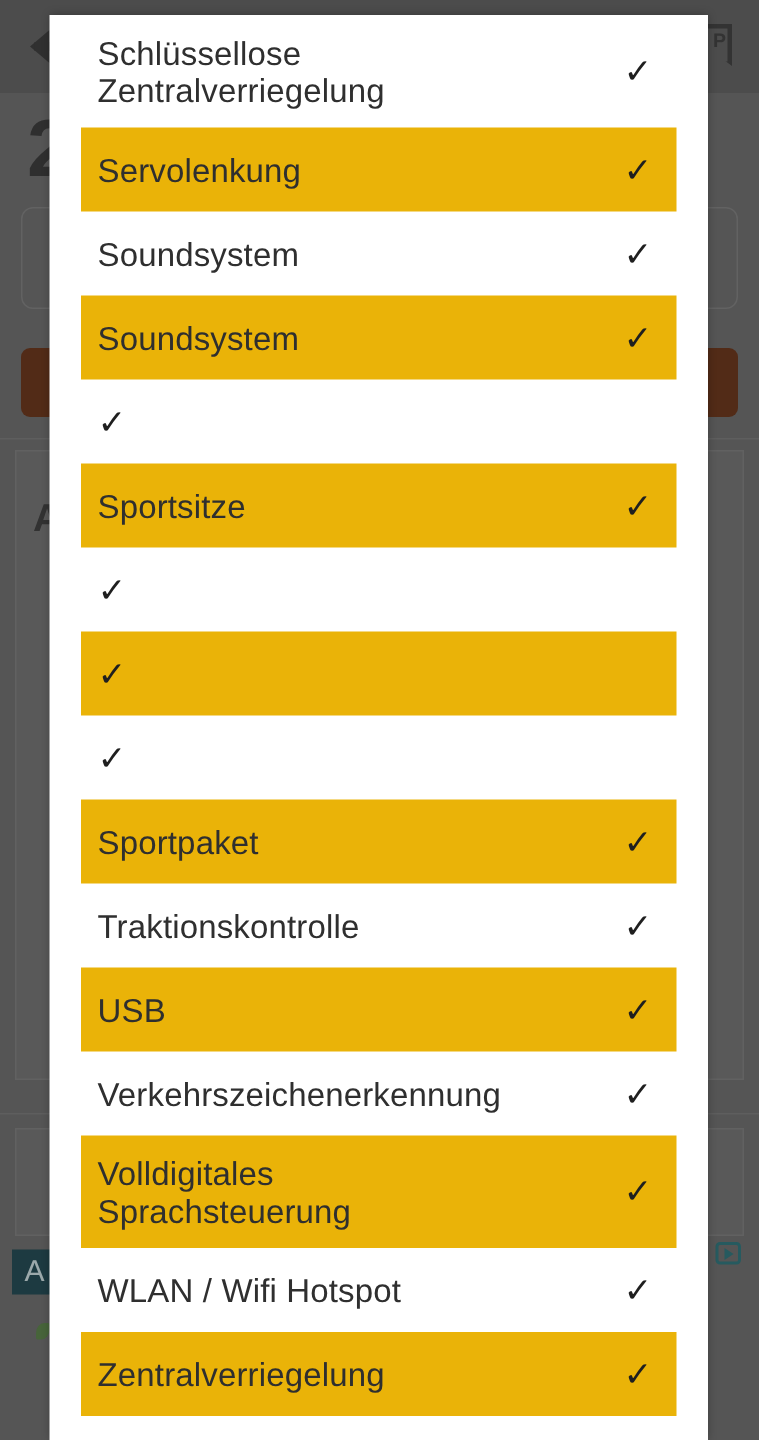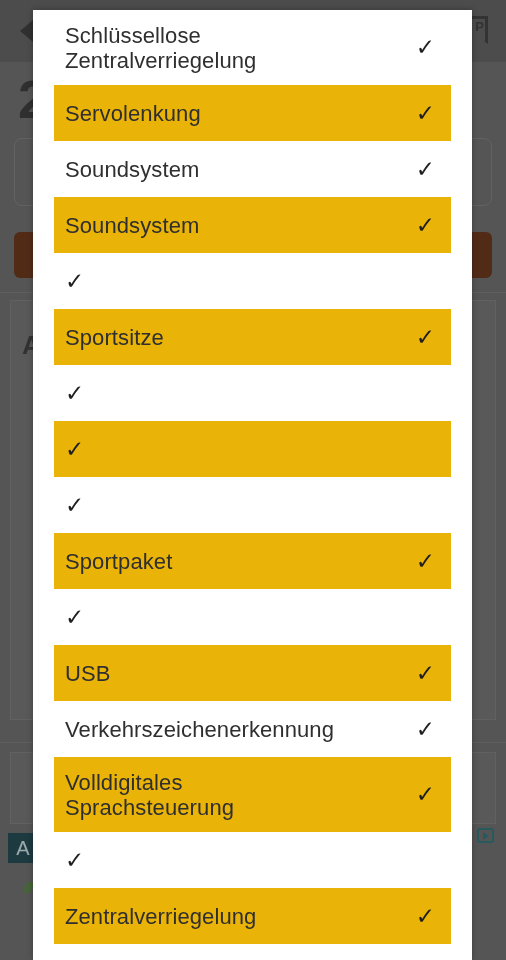--- a/index.html
+++ b/index.html
@@ -282,36 +282,38 @@
         <span class="feature-check">✓</span>
       </li>
       <li class="feature-row">
         <span class="feature-check">✓</span>
       </li>
       <li class="feature-row striped">
         <span class="feature-label">Sportpaket</span>
         <span class="feature-check">✓</span>
       </li>
       <li class="feature-row">
+        <span class="feature-label">Traktionskontrolle</span>
         <span class="feature-check">✓</span>
       </li>
       <li class="feature-row striped">
         <span class="feature-label">USB</span>
         <span class="feature-check">✓</span>
       </li>
       <li class="feature-row">
         <span class="feature-label">Verkehrszeichenerkennung</span>
         <span class="feature-check">✓</span>
       </li>
       <li class="feature-row striped two-line">
         <span class="feature-label">Volldigitales
 Sprachsteuerung</span>
         <span class="feature-check">✓</span>
       </li>
       <li class="feature-row">
+        <span class="feature-label">WLAN / Wifi Hotspot</span>
         <span class="feature-check">✓</span>
       </li>
       <li class="feature-row striped">
         <span class="feature-label">Zentralverriegelung</span>
         <span class="feature-check">✓</span>
       </li>
     </ul>
 </div>
 
 </body></html>

